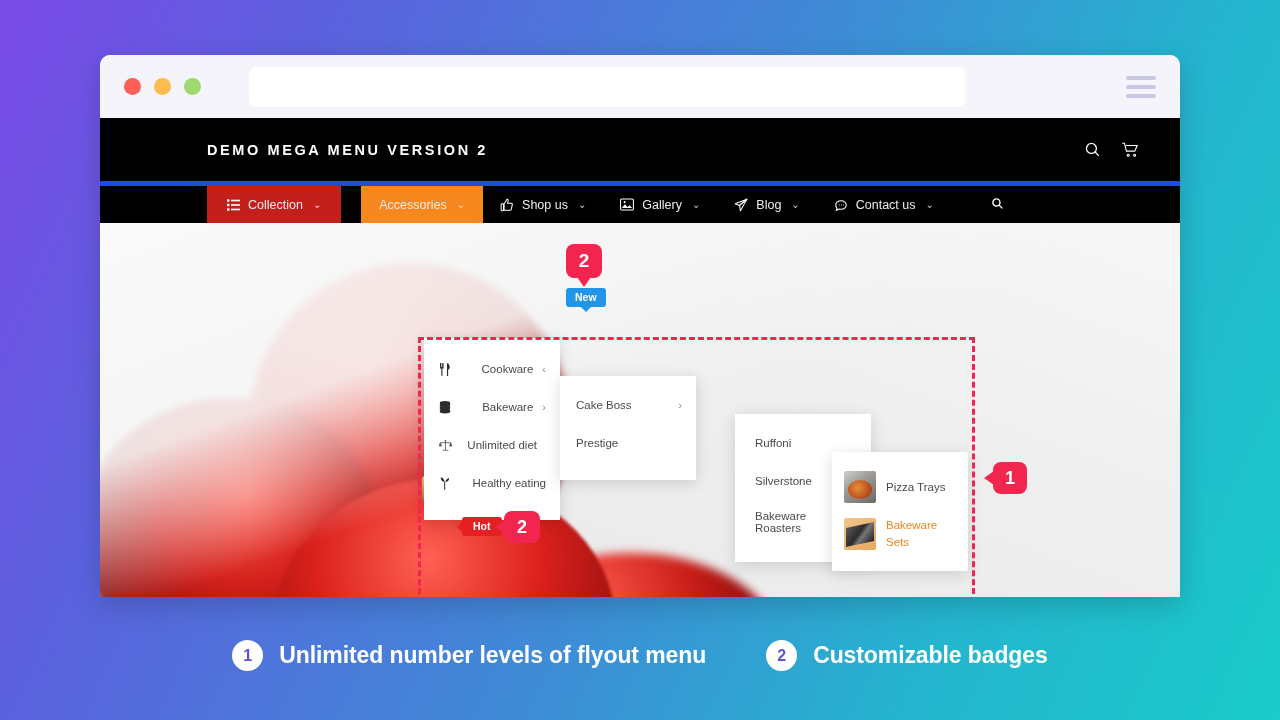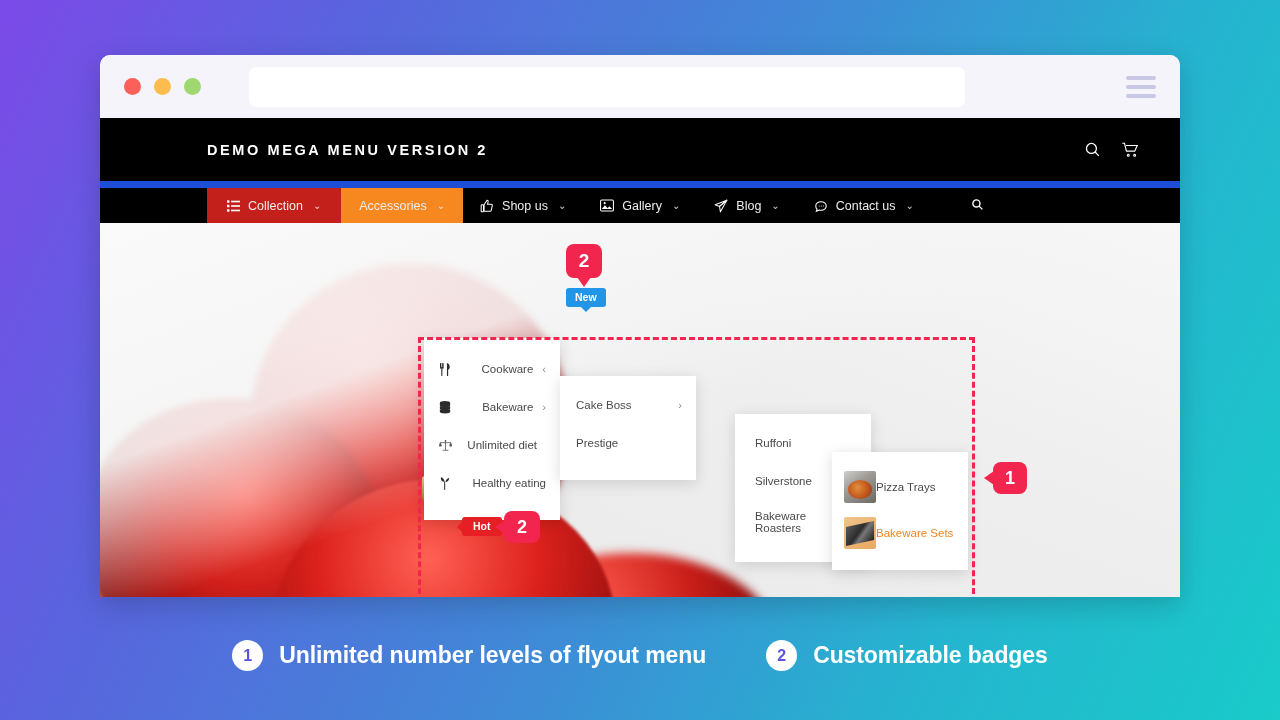--- a/index.html
+++ b/index.html
@@ -79,39 +79,39 @@
     gap: 20px;
     color: #fff;
     padding-right: 16px;
   }
   .top-icons svg { display: block; }
 
   
   .mainnav {
     height: 42px;
     background: #000;
-    border-top: 7px solid #1d4ed8;
+    border-top: 5px solid #1d4ed8;
     display: flex;
     align-items: stretch;
     padding-left: 107px;
     position: relative;
     z-index: 5;
   }
   .navitem {
     display: flex;
     align-items: center;
     gap: 8px;
     padding: 0 17px;
     color: #ededed;
     font-size: 12.5px;
     white-space: nowrap;
     position: relative;
   }
   .navitem.collection { background: #c3201b; padding: 0 20px; }
-  .navitem.accessories { background: #f7871f; padding: 8px 18px; }
+  .navitem.accessories { background: #f7871f; padding: 8px 18px; margin-left: 20px; }
   .navitem .caret { font-size: 10px; opacity: .85; margin-left: 2px; }
   .navitem .ico { display: flex; align-items: center; }
   .navitem .ico svg { display: block; }
   .nav-search { display: flex; align-items: center; padding: 0 18px 0 40px; color:#fff; }
 
   
   .hero {
     position: absolute;
     left: 0; right: 0; top: 105px; bottom: 0;
     overflow: hidden;
@@ -194,21 +194,21 @@
     position: relative;
     min-height: 38px;
   }
   .mi .mi-ico { width: 14px; display:flex; align-items:center; justify-content:center; flex: 0 0 14px; }
   .mi .mi-ico svg { display:block; }
   .mi .mi-label { flex: 1; }
   .mi .mi-arrow { font-size: 11px; color: #8d8d8d; }
   .p2 .mi, .p3 .mi { padding-left: 16px; }
 
   
-  .prow { display:flex; align-items:center; padding: 7px 12px; }
+  .prow { display:flex; align-items:center; gap: 10px; padding: 7px 12px; }
   .thumb {
     width: 32px; height: 32px; flex: 0 0 32px;
     border-radius: 2px; overflow: hidden;
     position: relative;
   }
   .thumb.t1 { background: linear-gradient(145deg,#cfd0ce 0%,#9e9b96 40%,#6d6862 100%); }
   .thumb.t1:after {
     content:""; position:absolute; left:4px; top:9px; width:24px; height:19px;
     border-radius: 50%;
     background: radial-gradient(circle at 40% 40%, #e0903a 0%, #c2561f 55%, #8c3512 100%);

